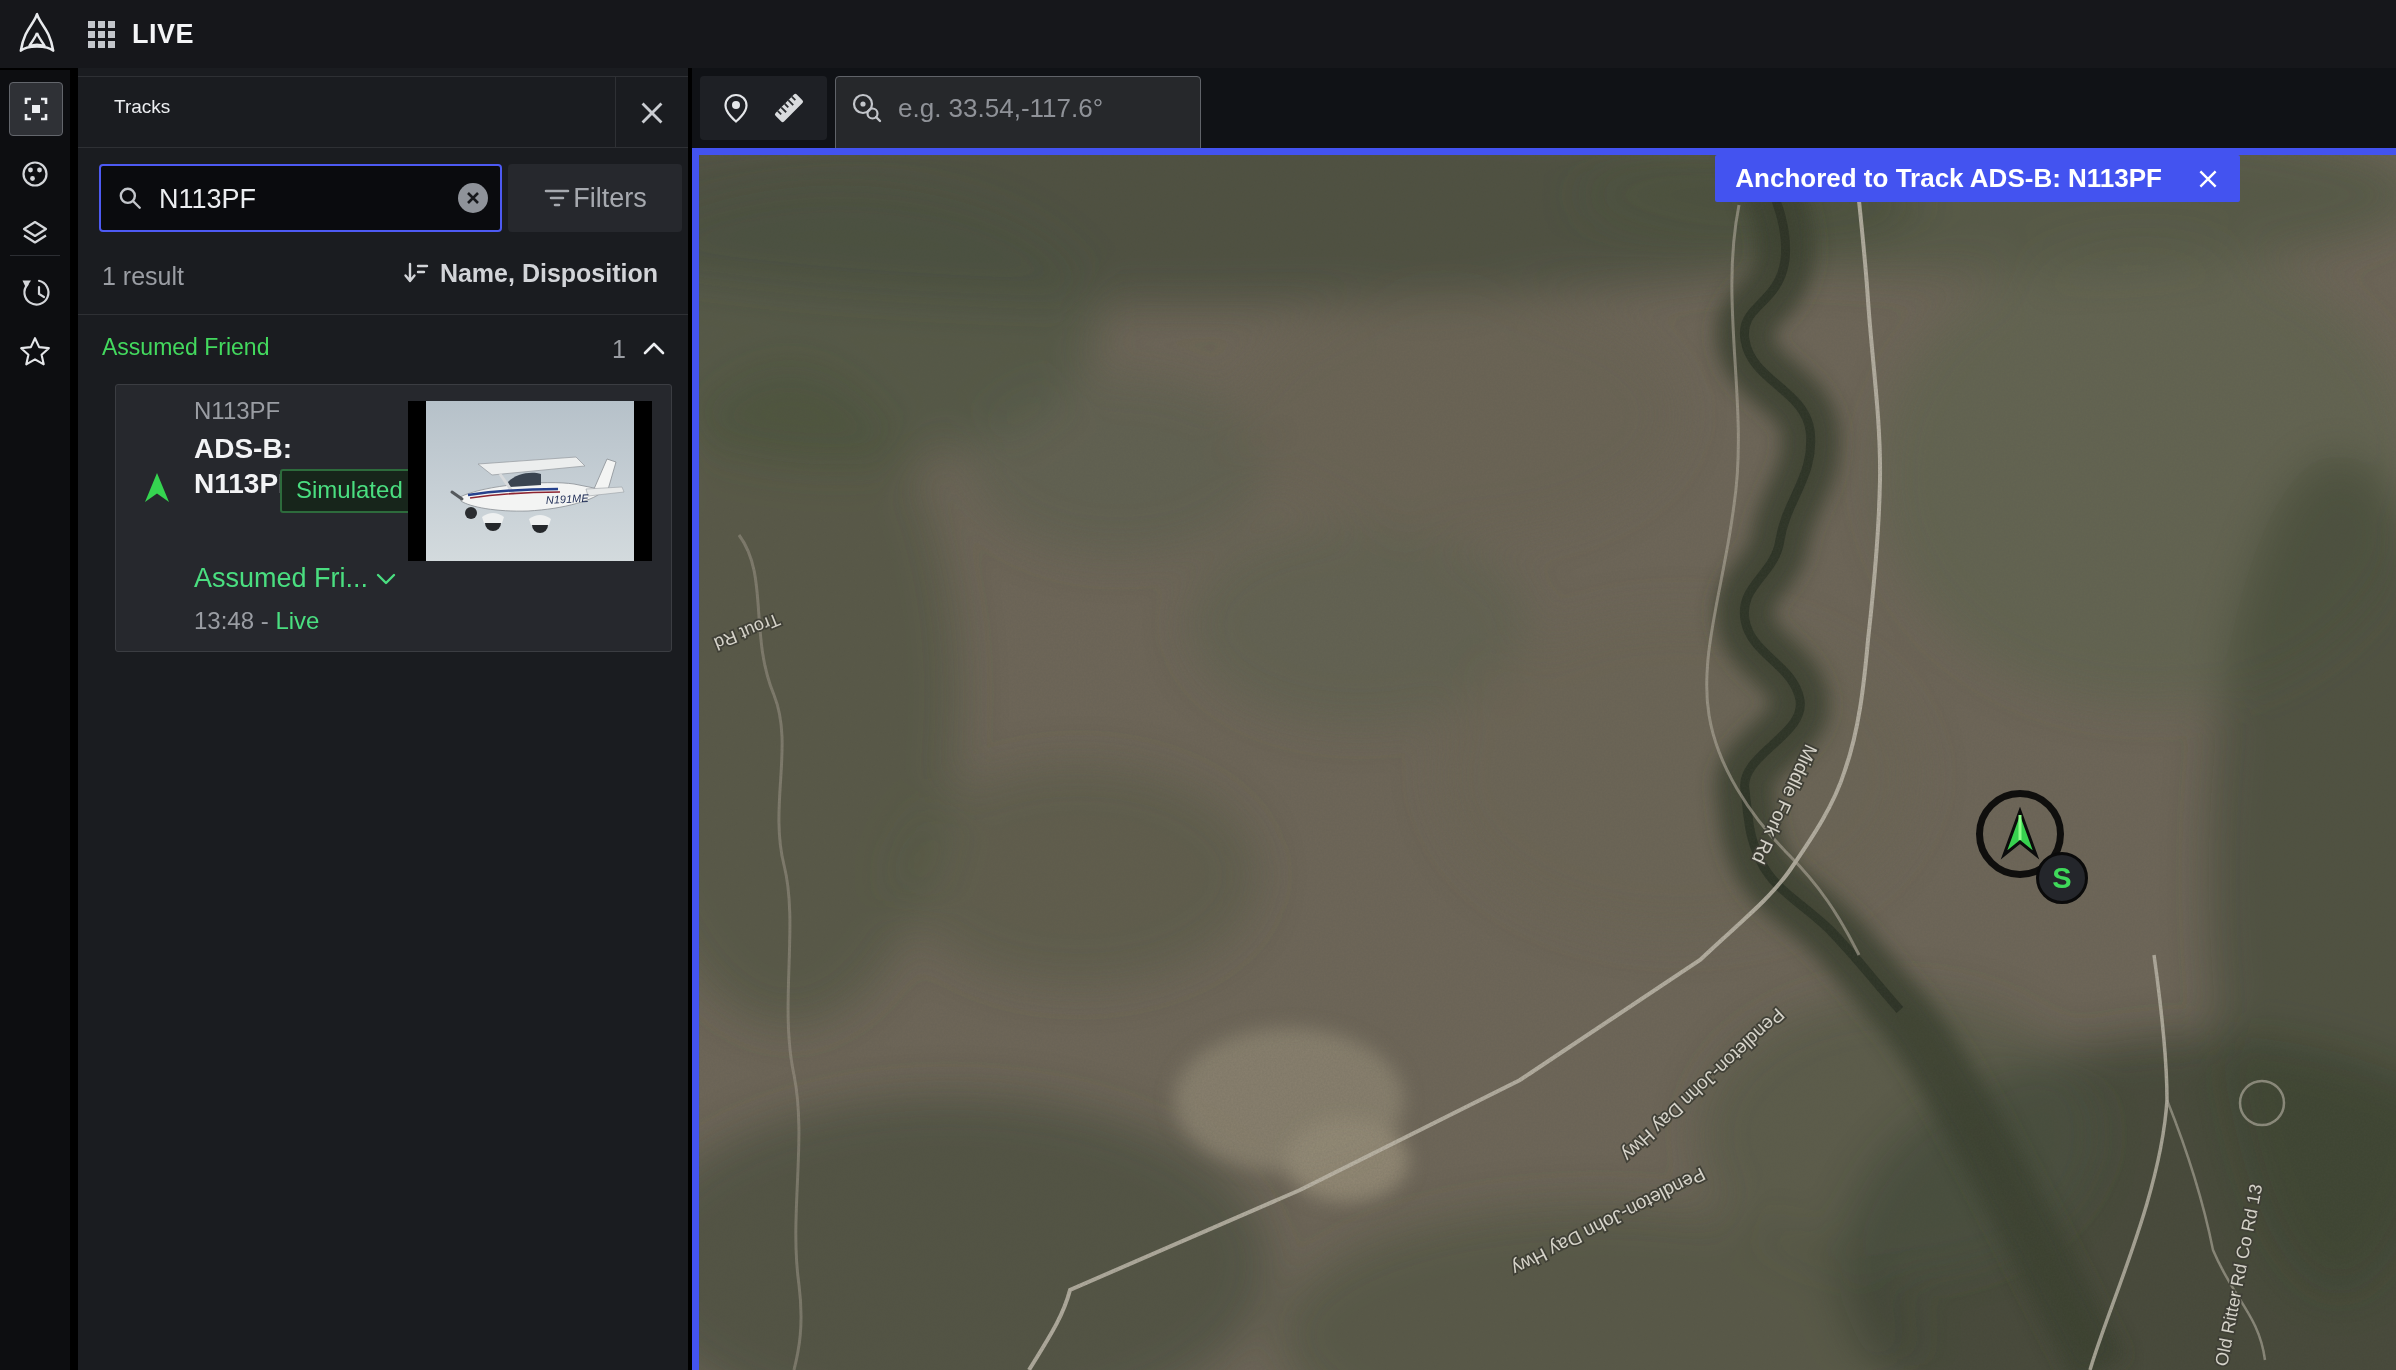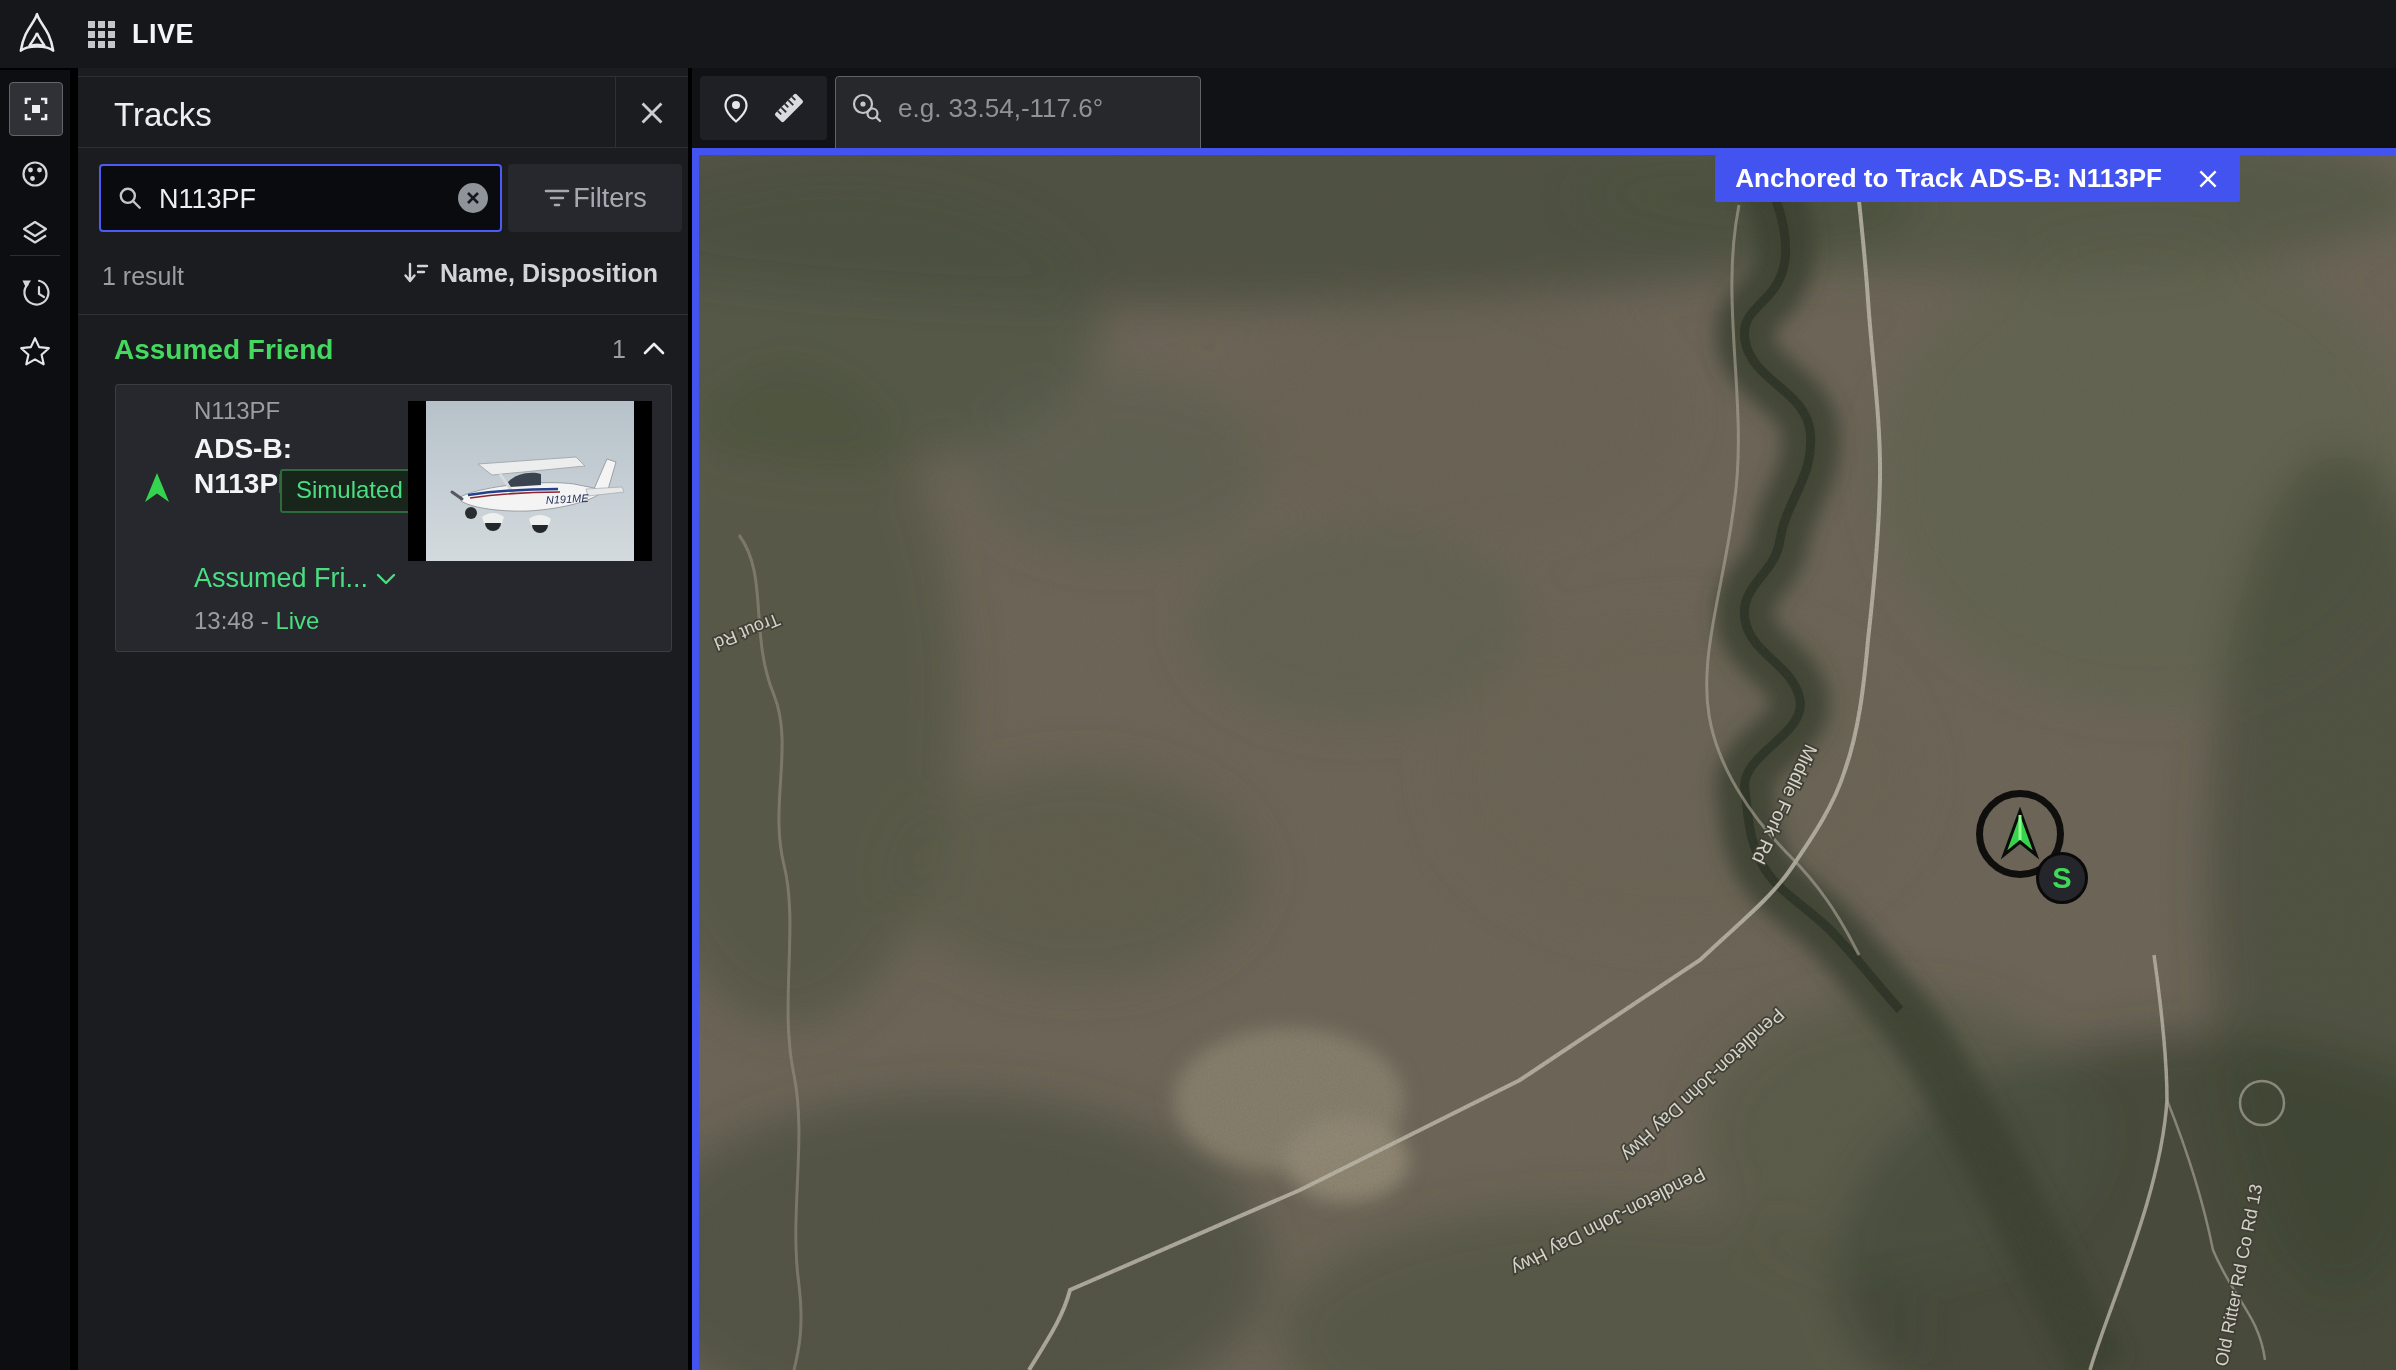--- a/index.html
+++ b/index.html
@@ -18,42 +18,42 @@
 
   
   #rail{left:0;top:70px;width:70px;height:1300px;background:#0d0e11;}
   .rail-item{position:absolute;left:9px;width:52px;height:52px;display:flex;align-items:center;justify-content:center;border-radius:4px;}
   .rail-item.active{background:#2f3136;border:1px solid #63666c;}
   .rail-divider{position:absolute;left:10px;width:50px;height:1px;background:#2c2e33;}
 
   
   #panel{left:78px;top:68px;width:610px;height:1302px;background:#1a1c20;}
   #panel-header{position:absolute;left:0;top:8px;width:610px;height:70px;border-top:1px solid #2e3034;border-bottom:1px solid #2e3034;}
-  #panel-title{position:absolute;left:36px;top:19px;font-size:33px;color:#eceef1;}
+  #panel-title{position:absolute;left:36px;top:19px;font-size:19px;color:#eceef1;}
   #panel-header-divider{position:absolute;right:72px;top:0;width:1px;height:70px;background:#2e3034;}
   #panel-close{position:absolute;right:20px;top:20px;width:32px;height:32px;display:flex;align-items:center;justify-content:center;cursor:pointer;}
 
   #search-box{position:absolute;left:21px;top:96px;width:403px;height:68px;background:#0a0b0e;
               border:2px solid #4d5af3;border-radius:4px;box-sizing:border-box;}
   #search-box input{position:absolute;left:56px;top:0;width:280px;height:64px;background:transparent;border:none;outline:none;
               color:#eceef1;font-size:27px;font-family:"Liberation Sans",sans-serif;}
   #search-glass{position:absolute;left:16px;top:19px;}
   #search-clear{position:absolute;right:12px;top:17px;width:30px;height:30px;border-radius:50%;background:#8f939a;
                 display:flex;align-items:center;justify-content:center;cursor:pointer;}
   #filters-btn{position:absolute;left:430px;top:96px;width:174px;height:68px;background:#26282d;border-radius:4px;
                display:flex;align-items:center;justify-content:center;gap:2px;cursor:pointer;}
   #filters-btn span{font-size:27px;color:#a6a9af;}
 
   #results-row{position:absolute;left:0;top:172px;width:610px;height:74px;border-bottom:1px solid #2e3034;}
   #result-count{position:absolute;left:24px;top:22px;font-size:25px;color:#9a9da3;}
   #sort-ctl{position:absolute;right:30px;top:18px;display:flex;align-items:center;gap:10px;cursor:pointer;}
   #sort-ctl span{font-size:25px;color:#d2d4d8;font-weight:600;}
 
   #group-row{position:absolute;left:0;top:246px;width:610px;height:70px;cursor:pointer;}
-  #group-label{position:absolute;left:24px;top:20px;font-size:28px;font-weight:700;color:#43d95e;margin-left:12px;}
+  #group-label{position:absolute;left:24px;top:20px;font-size:23px;font-weight:400;color:#43d95e;}
   #group-count{position:absolute;right:62px;top:21px;font-size:25px;color:#9a9da3;}
   #group-chevron{position:absolute;right:22px;top:26px;}
 
   #card{position:absolute;left:37px;top:316px;width:557px;height:268px;background:#26282d;
         border:1px solid #3b3d42;border-radius:3px;box-sizing:border-box;cursor:pointer;}
   #card-symbol{position:absolute;left:26px;top:86px;}
   #card-callsign{position:absolute;left:78px;top:12px;font-size:24px;color:#9a9da3;}
   #card-title{position:absolute;left:78px;top:46px;width:118px;font-size:28px;font-weight:700;color:#f2f3f5;
               line-height:35px;word-break:break-all;}
   #card-badge{position:absolute;left:164px;top:84px;height:40px;line-height:38px;padding:0 14px;border:2px solid #2d6b3c;

